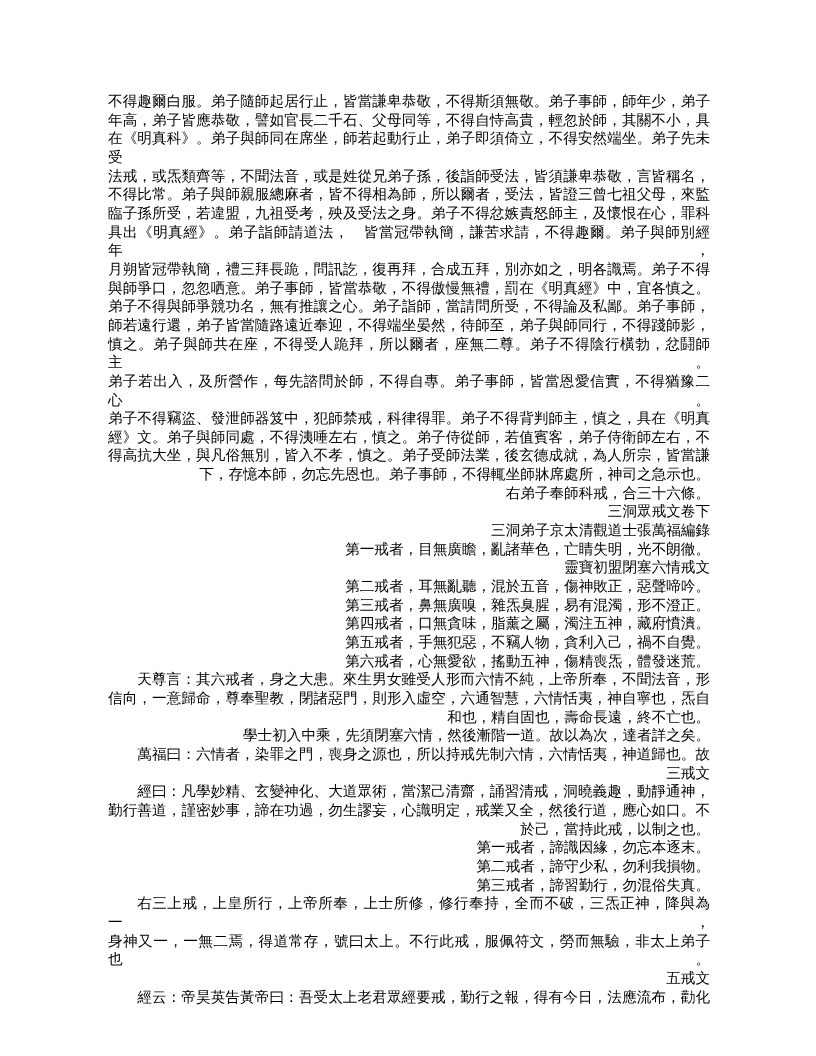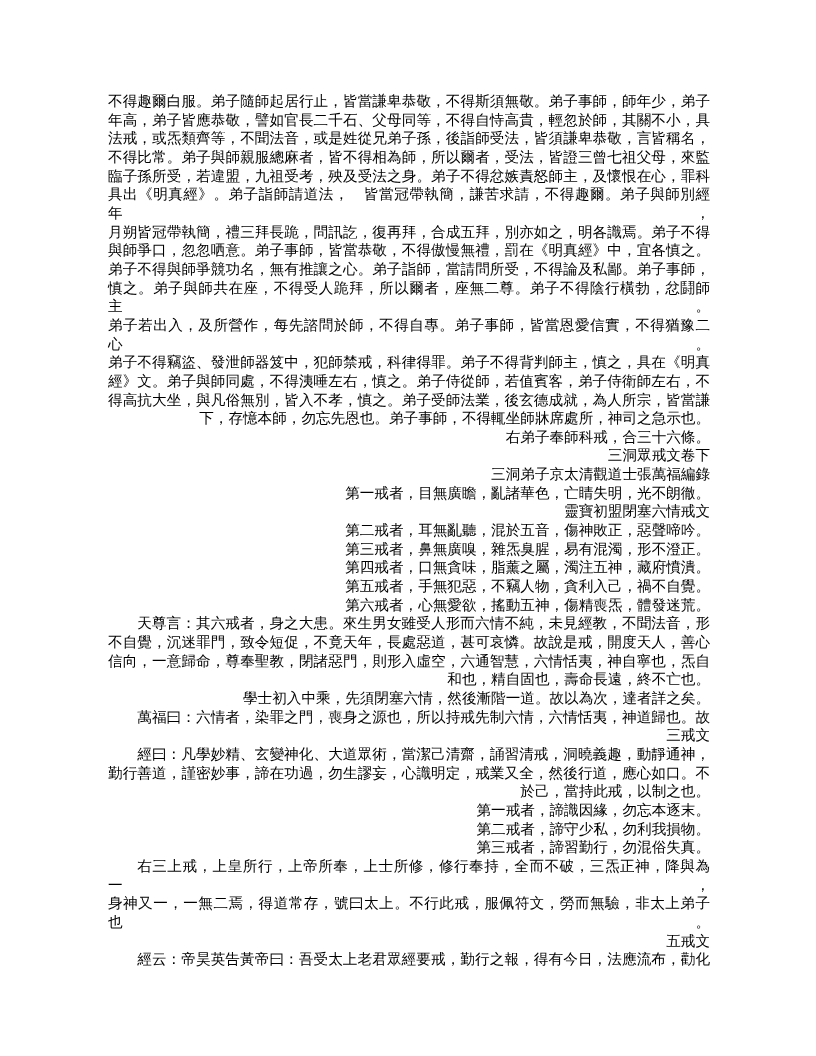--- a/index.html
+++ b/index.html
@@ -37,45 +37,46 @@
     text-indent: 2em;
   }
 </style>
 </head>
 <body>
 
 <div class="page">
   <div class="text-block">
       <div class="line fill">不得趣爾白服。弟子隨師起居行止，皆當謙卑恭敬，不得斯須無敬。弟子事師，師年少，弟子</div>
       <div class="line fill">年高，弟子皆應恭敬，譬如官長二千石、父母同等，不得自恃高貴，輕忽於師，其關不小，具</div>
+      <div class="line fill">在《明真科》。弟子與師同在席坐，師若起動行止，弟子即須倚立，不得安然端坐。弟子先未受</div>
       <div class="line fill">法戒，或炁類齊等，不聞法音，或是姓從兄弟子孫，後詣師受法，皆須謙卑恭敬，言皆稱名，</div>
       <div class="line fill">不得比常。弟子與師親服總麻者，皆不得相為師，所以爾者，受法，皆證三曾七祖父母，來監</div>
       <div class="line fill">臨子孫所受，若違盟，九祖受考，殃及受法之身。弟子不得忿嫉責怒師主，及懷恨在心，罪科</div>
       <div class="line fill">具出《明真經》。弟子詣師請道法，　皆當冠帶執簡，謙苦求請，不得趣爾。弟子與師別經年，</div>
       <div class="line fill">月朔皆冠帶執簡，禮三拜長跪，問訊訖，復再拜，合成五拜，別亦如之，明各識焉。弟子不得</div>
       <div class="line fill">與師爭口，忽忽哂意。弟子事師，皆當恭敬，不得傲慢無禮，罰在《明真經》中，宜各慎之。</div>
       <div class="line fill">弟子不得與師爭競功名，無有推讓之心。弟子詣師，當請問所受，不得論及私鄙。弟子事師，</div>
+      <div class="line fill">師若遠行還，弟子皆當隨路遠近奉迎，不得端坐晏然，待師至，弟子與師同行，不得踐師影，</div>
       <div class="line fill">慎之。弟子與師共在座，不得受人跪拜，所以爾者，座無二尊。弟子不得陰行橫勃，忿鬪師主。</div>
       <div class="line fill">弟子若出入，及所營作，每先諮問於師，不得自專。弟子事師，皆當恩愛信實，不得猶豫二心。</div>
       <div class="line fill">弟子不得竊盜、發泄師器笈中，犯師禁戒，科律得罪。弟子不得背判師主，慎之，具在《明真</div>
       <div class="line fill">經》文。弟子與師同處，不得洟唾左右，慎之。弟子侍從師，若值賓客，弟子侍衛師左右，不</div>
       <div class="line fill">得高抗大坐，與凡俗無別，皆入不孝，慎之。弟子受師法業，後玄德成就，為人所宗，皆當謙</div>
       <div class="line">下，存憶本師，勿忘先恩也。弟子事師，不得輒坐師牀席處所，神司之急示也。</div>
       <div class="line indent">右弟子奉師科戒，合三十六條。</div>
       <div class="line indent">三洞眾戒文卷下</div>
       <div class="line indent">三洞弟子京太清觀道士張萬福編錄</div>
       <div class="line indent">第一戒者，目無廣瞻，亂諸華色，亡睛失明，光不朗徹。</div>
       <div class="line indent">靈寶初盟閉塞六情戒文</div>
       <div class="line indent">第二戒者，耳無亂聽，混於五音，傷神敗正，惡聲啼吟。</div>
       <div class="line indent">第三戒者，鼻無廣嗅，雜炁臭腥，易有混濁，形不澄正。</div>
       <div class="line indent">第四戒者，口無貪味，脂薰之屬，濁注五神，藏府憤潰。</div>
       <div class="line indent">第五戒者，手無犯惡，不竊人物，貪利入己，禍不自覺。</div>
       <div class="line indent">第六戒者，心無愛欲，搖動五神，傷精喪炁，體發迷荒。</div>
-      <div class="line indent fill">天尊言：其六戒者，身之大患。來生男女雖受人形而六情不純，未見經教，不聞法音，形</div>
-      <div class="line fill">不自覺，沉迷罪門，致令短促，不竟天年，長處惡道，甚可哀憐。故說是戒，開度天人，善心</div>
+      <div class="line indent fill">天尊言：其六戒者，身之大患。來生男女雖受人形而六情不純，上帝所奉，不聞法音，形</div>
       <div class="line fill">信向，一意歸命，尊奉聖教，閉諸惡門，則形入虛空，六通智慧，六情恬夷，神自寧也，炁自</div>
       <div class="line">和也，精自固也，壽命長遠，終不亡也。</div>
       <div class="line">學士初入中乘，先須閉塞六情，然後漸階一道。故以為次，達者詳之矣。</div>
       <div class="line indent fill">萬福曰：六情者，染罪之門，喪身之源也，所以持戒先制六情，六情恬夷，神道歸也。故</div>
       <div class="line indent">三戒文</div>
       <div class="line indent fill">經曰：凡學妙精、玄變神化、大道眾術，當潔己清齋，誦習清戒，洞曉義趣，動靜通神，</div>
       <div class="line fill">勤行善道，謹密妙事，諦在功過，勿生謬妄，心識明定，戒業又全，然後行道，應心如口。不</div>
       <div class="line">於己，當持此戒，以制之也。</div>
       <div class="line indent">第一戒者，諦識因緣，勿忘本逐末。</div>
       <div class="line indent">第二戒者，諦守少私，勿利我損物。</div>

